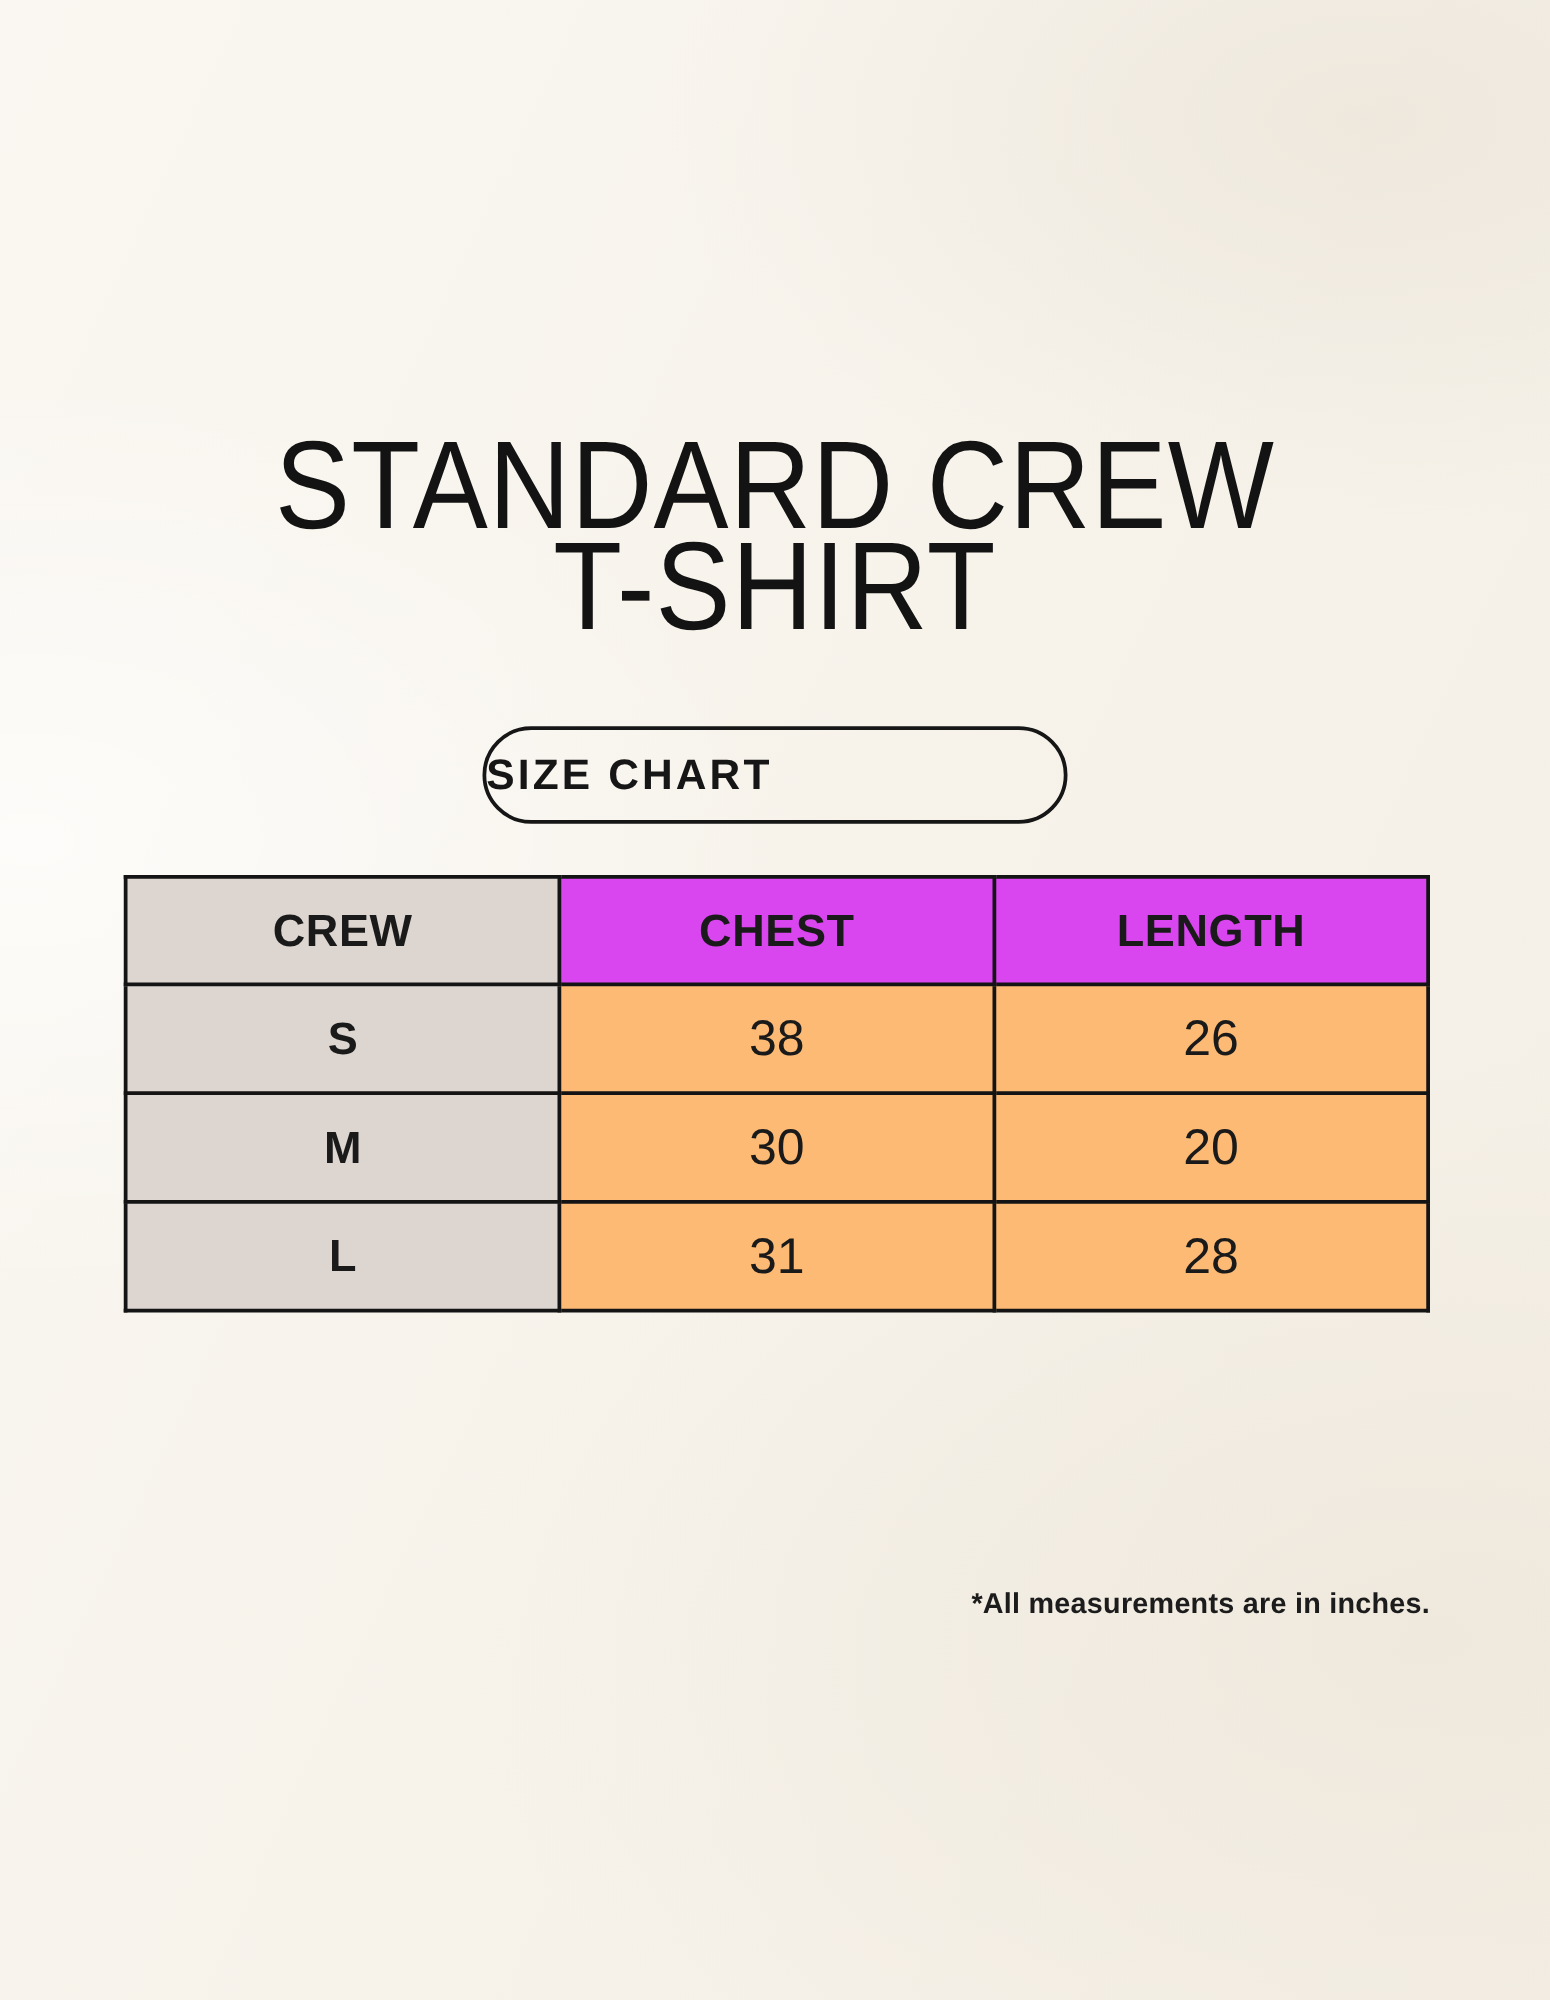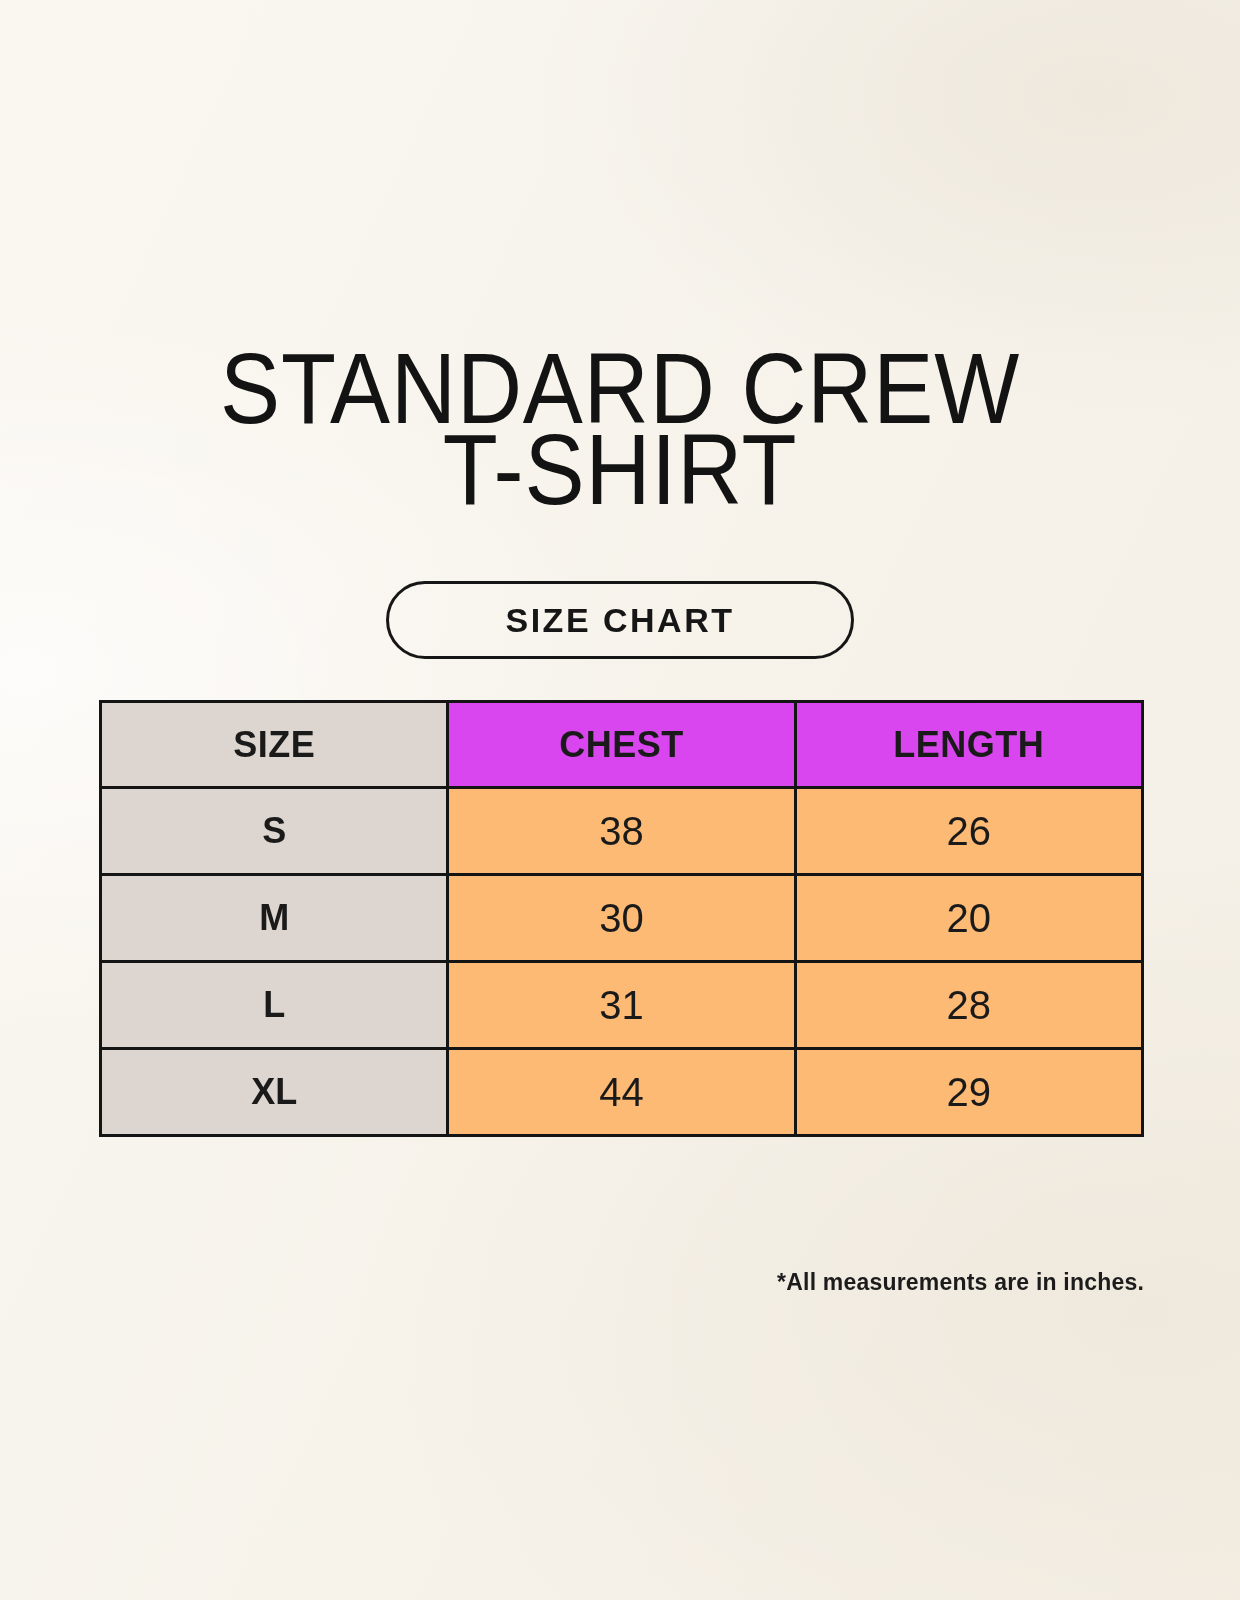--- a/index.html
+++ b/index.html
@@ -42,21 +42,21 @@
     position: absolute;
     top: 581px;
     left: 386px;
     width: 468px;
     height: 78px;
     box-sizing: border-box;
     border: 3px solid #161616;
     border-radius: 44px;
     display: flex;
     align-items: center;
-    justify-content: center;
+    justify-content: flex-start;
     background: transparent;
     cursor: pointer;
   }
   .pill span {
     font-size: 34px;
     font-weight: 700;
     letter-spacing: 2.5px;
     color: #161616;
   }
   table.size-chart {
@@ -99,42 +99,37 @@
 <h1 class="title">STANDARD CREW
 T-SHIRT</h1>
 
 <div class="pill">
   <span>SIZE CHART</span>
 </div>
 
 <table class="size-chart">
   <thead>
     <tr>
-      <th class="cell-gray">SIZE</th>
+      <th class="cell-gray">CREW</th>
       <th class="cell-pink">CHEST</th>
       <th class="cell-pink">LENGTH</th>
     </tr>
   </thead>
   <tbody>
     <tr>
       <td class="cell-gray size-label">S</td>
       <td class="cell-beige num">38</td>
       <td class="cell-beige num">26</td>
     </tr>
     <tr>
       <td class="cell-gray size-label">M</td>
       <td class="cell-beige num">30</td>
       <td class="cell-beige num">20</td>
     </tr>
     <tr>
       <td class="cell-gray size-label">L</td>
       <td class="cell-beige num">31</td>
       <td class="cell-beige num">28</td>
     </tr>
-    <tr>
-      <td class="cell-gray size-label">XL</td>
-      <td class="cell-beige num">44</td>
-      <td class="cell-beige num">29</td>
-    </tr>
   </tbody>
 </table>
 
 <div class="footnote">*All measurements are in inches.</div>
 
 </body></html>

